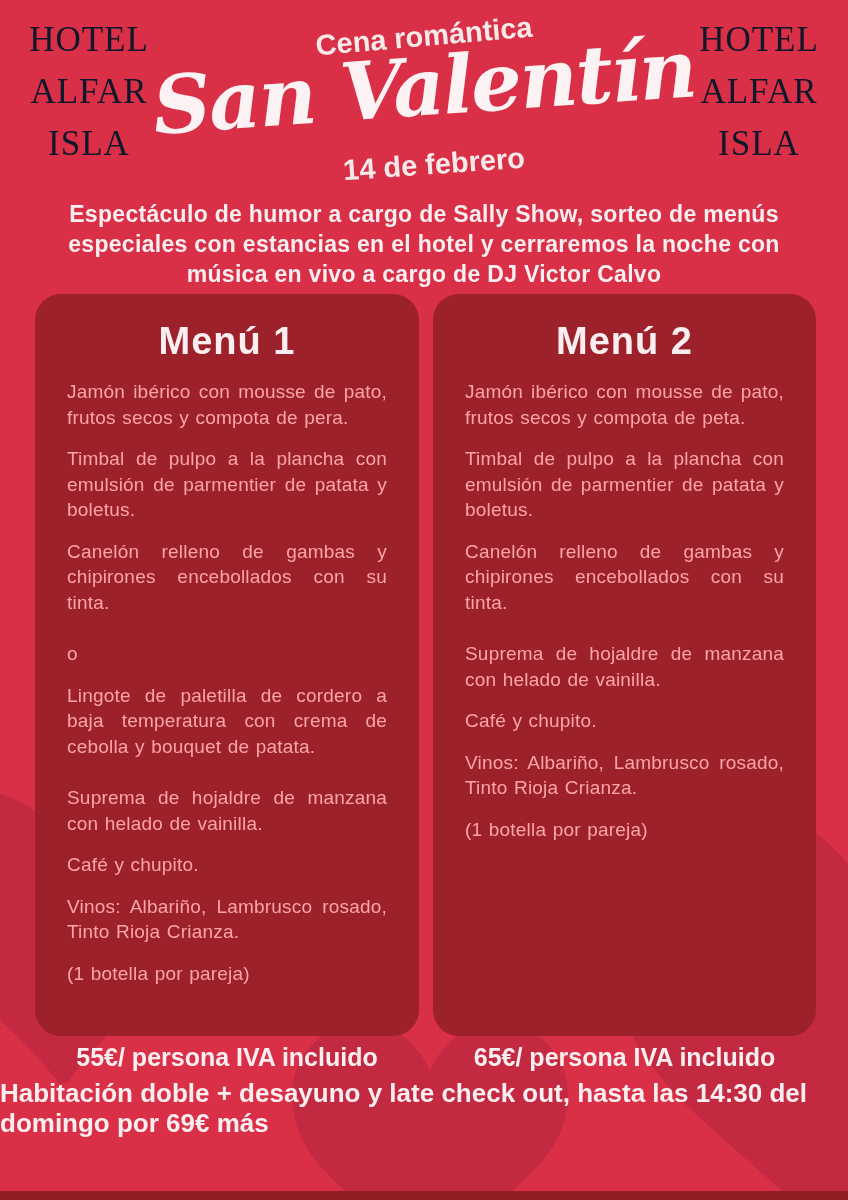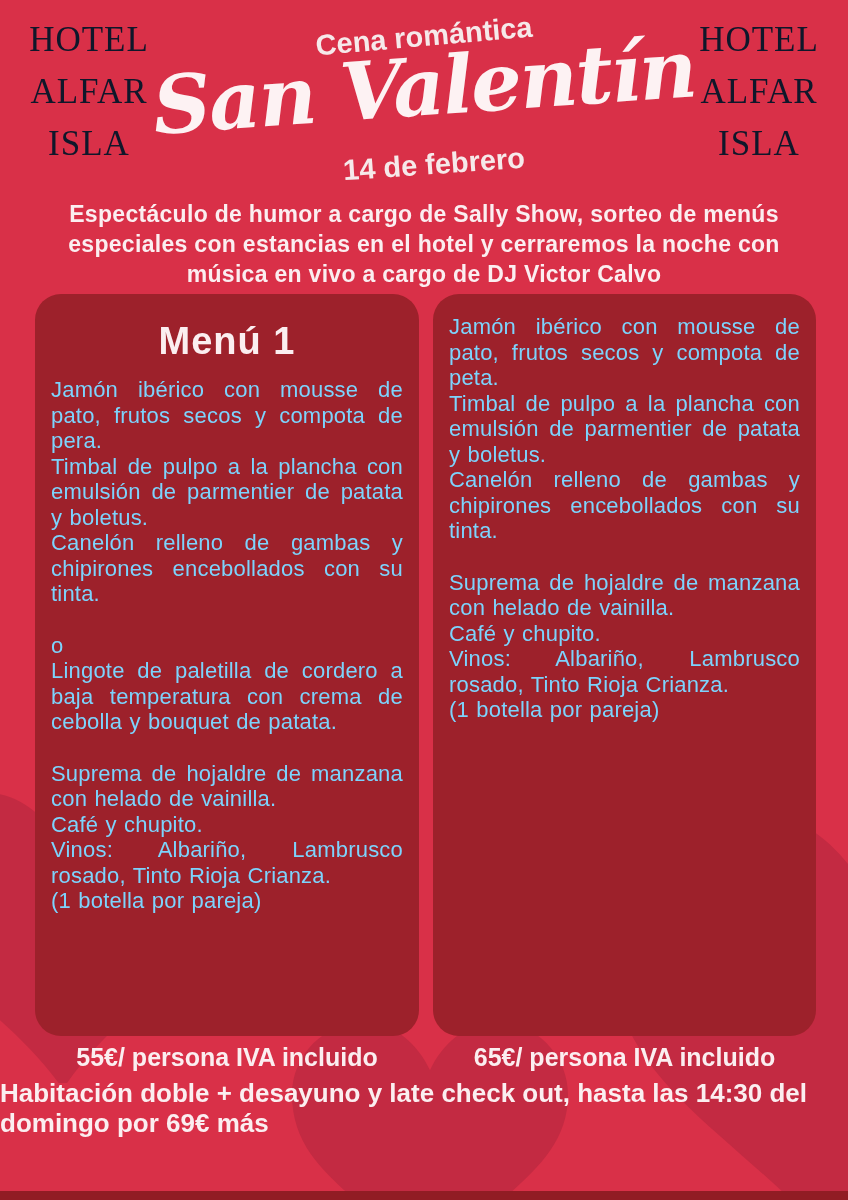--- a/index.html
+++ b/index.html
@@ -48,23 +48,23 @@
     box-sizing:border-box; z-index:2;
   }
   .card-1 { left:35px; }
   .card-2 { left:433px; width:383px; }
   .card-title {
     text-align:center; font-size:38px; font-weight:bold;
     margin:6px 0 14px 0; letter-spacing:1px; color:#fbeef0;
   }
   .menu-section { margin:0 0 26px 0; }
   .menu-section p {
-    margin:0; font-size:22px; line-height:25.5px;
+    margin:16px; font-size:19px; line-height:25.5px;
     text-align:justify; text-align-last:left;
-    letter-spacing:0.2px; color:#7dd3fc; word-spacing:1px;
+    letter-spacing:0.2px; color:#fca5a5; word-spacing:1px;
   }
 
   .price {
     position:absolute; top:1043px; width:384px; text-align:center;
     font-size:25px; font-weight:bold; z-index:3; color:#fbeef0;
   }
   .price-1 { left:35px; }
   .price-2 { left:433px; width:383px; }
 
   .note {
@@ -137,20 +137,21 @@
     </div>
     <div class="menu-section">
       <p>Suprema de hojaldre de manzana con helado de vainilla.</p>
       <p>Café y chupito.</p>
       <p>Vinos: Albariño, Lambrusco rosado, Tinto Rioja Crianza.</p>
       <p>(1 botella por pareja)</p>
     </div>
   </div>
 
   <div class="card card-2">
+    <div class="card-title">Menú 2</div>
     <div class="menu-section">
       <p>Jamón ibérico con mousse de pato, frutos secos y compota de peta.</p>
       <p>Timbal de pulpo a la plancha con emulsión de parmentier de patata y boletus.</p>
       <p>Canelón relleno de gambas y chipirones encebollados con su tinta.</p>
     </div>
     <div class="menu-section">
       <p>Suprema de hojaldre de manzana con helado de vainilla.</p>
       <p>Café y chupito.</p>
       <p>Vinos: Albariño, Lambrusco rosado, Tinto Rioja Crianza.</p>
       <p>(1 botella por pareja)</p>

